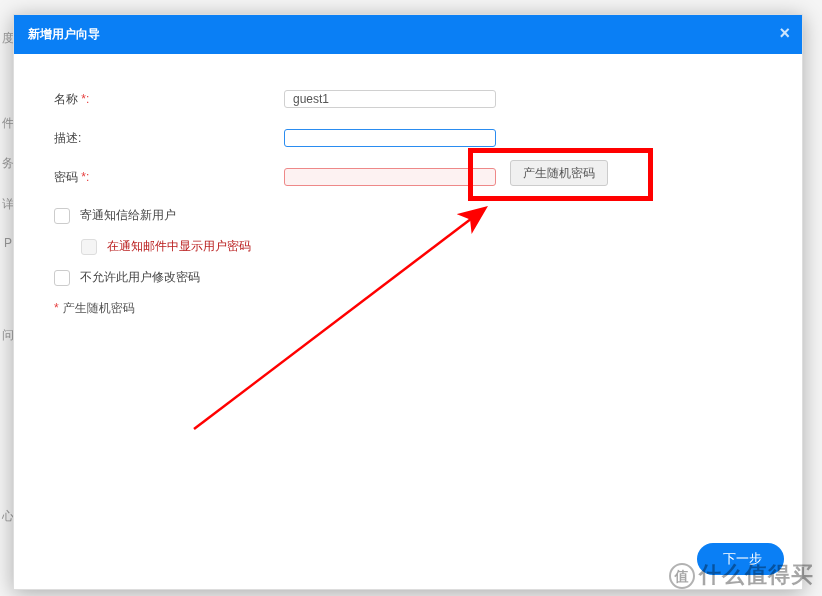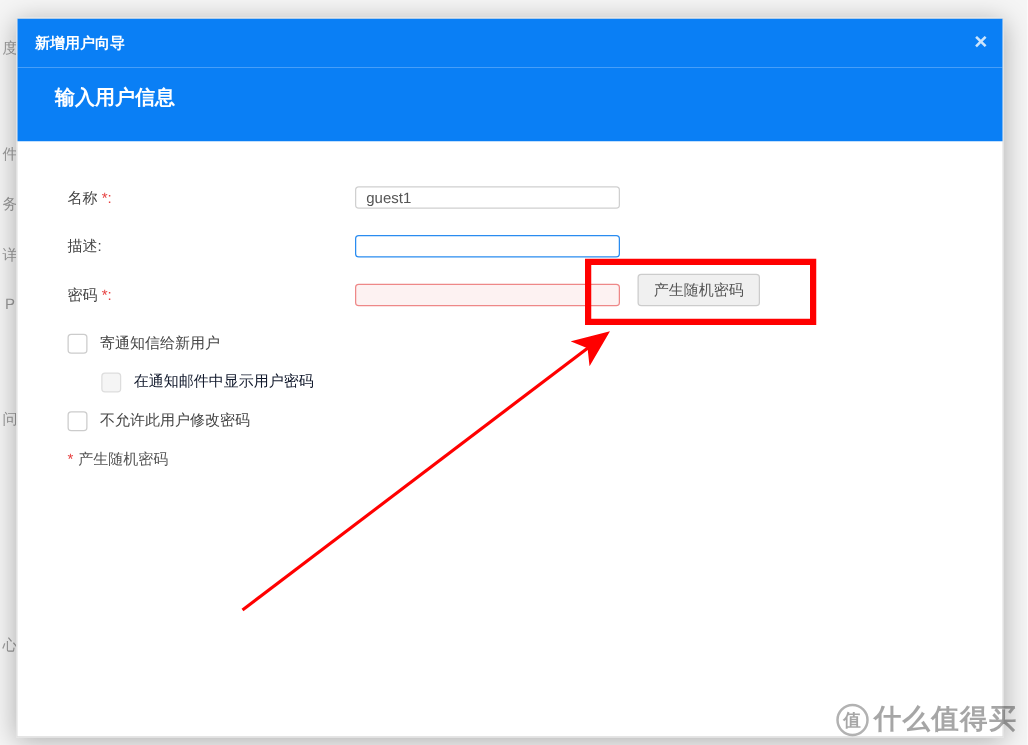--- a/index.html
+++ b/index.html
@@ -101,21 +101,21 @@
     }
     .checkbox-row {
       display: flex;
       align-items: center;
       margin-bottom: 14px;
       font-size: 12px;
       color: #444;
     }
     .checkbox-row.sub {
       margin-left: 27px;
-      color: #0f172a;
+      color: #b91c1c;
     }
     .cb {
       width: 16px;
       height: 16px;
       border: 1px solid #ccc;
       border-radius: 3px;
       background: #fff;
       margin-right: 10px;
       cursor: pointer;
       flex-shrink: 0;
@@ -183,21 +183,20 @@
 <span class="backdrop-text" style="left:2px; top:196px;">详</span>
 <span class="backdrop-text" style="left:4px; top:236px;">P</span>
 <span class="backdrop-text" style="left:2px; top:327px;">问</span>
 <span class="backdrop-text" style="left:2px; top:508px;">心</span>
 
 <div class="modal">
   <div class="modal-titlebar">
     <span>新增用户向导</span>
     <span class="modal-close">×</span>
   </div>
-  <div class="modal-header">输入用户信息</div>
 
   <div class="modal-body">
 
     <div class="form-row">
       <div class="form-label">
         <span>名称</span> <span class="req">*:</span>
       </div>
       <input class="form-input" type="text" value="guest1" style="">
     </div>
 
@@ -241,17 +240,20 @@
       <defs>
         <marker id="ah" markerWidth="12" markerHeight="12" refX="10" refY="5" orient="auto">
           <path d="M0,0 L12,5 L0,10 L3,5 Z" fill="#ff0000"></path>
         </marker>
       </defs>
       <line x1="10" y1="230" x2="300" y2="10" stroke="#ff0000" stroke-width="2.5" marker-end="url(#ah)"></line>
     </svg>
 
   </div>
 
+  <div class="modal-footer">
+    <button class="next-btn">下一步</button>
+  </div>
 </div>
 
 <div class="watermark">
   <span class="circ">值</span><span>什么值得买</span>
 </div>
 
 </body></html>

